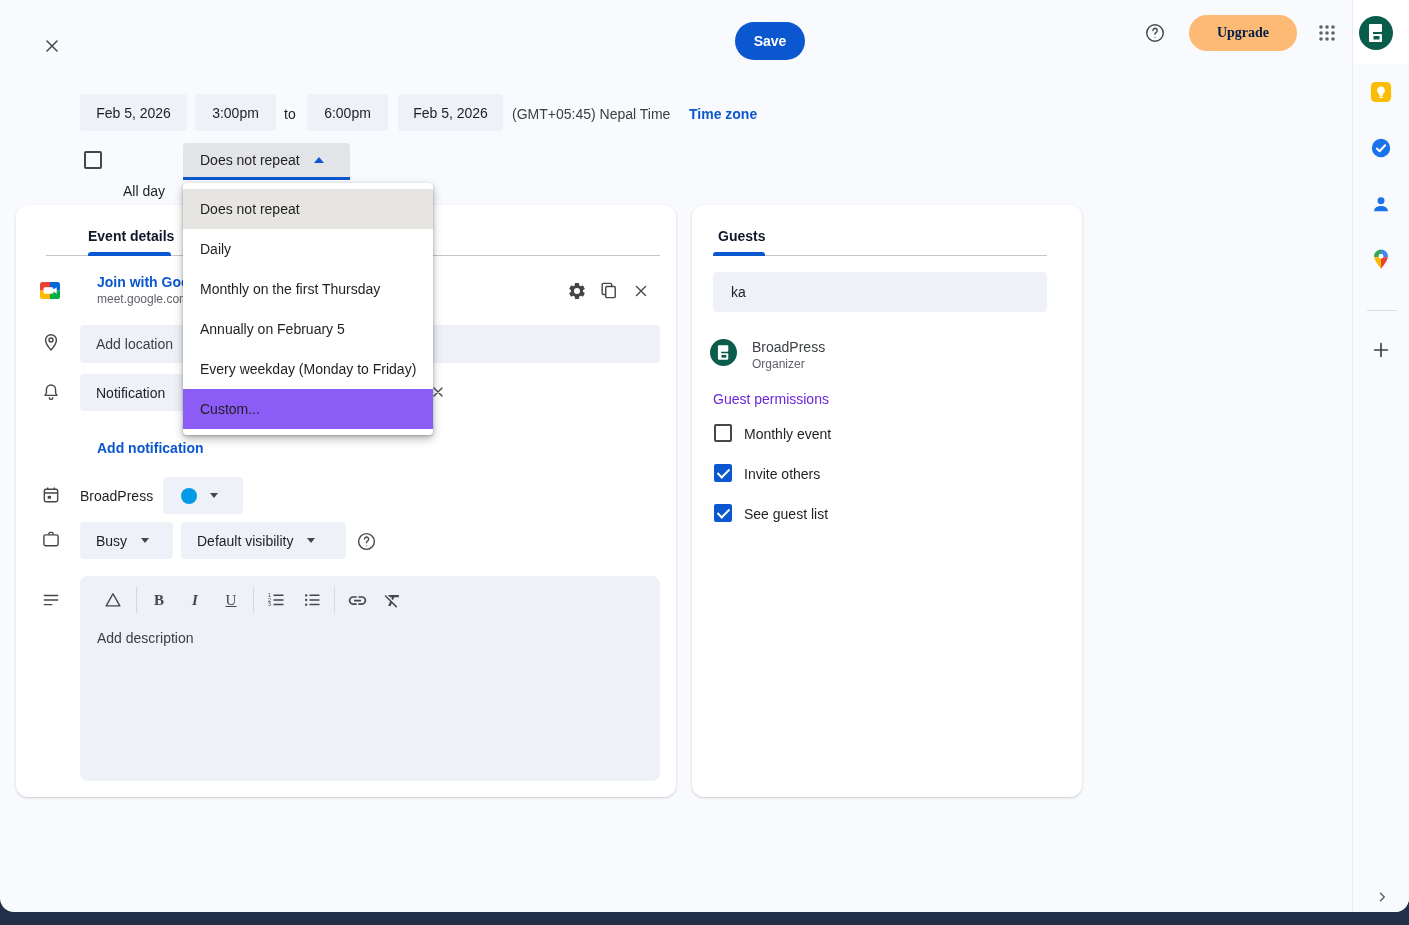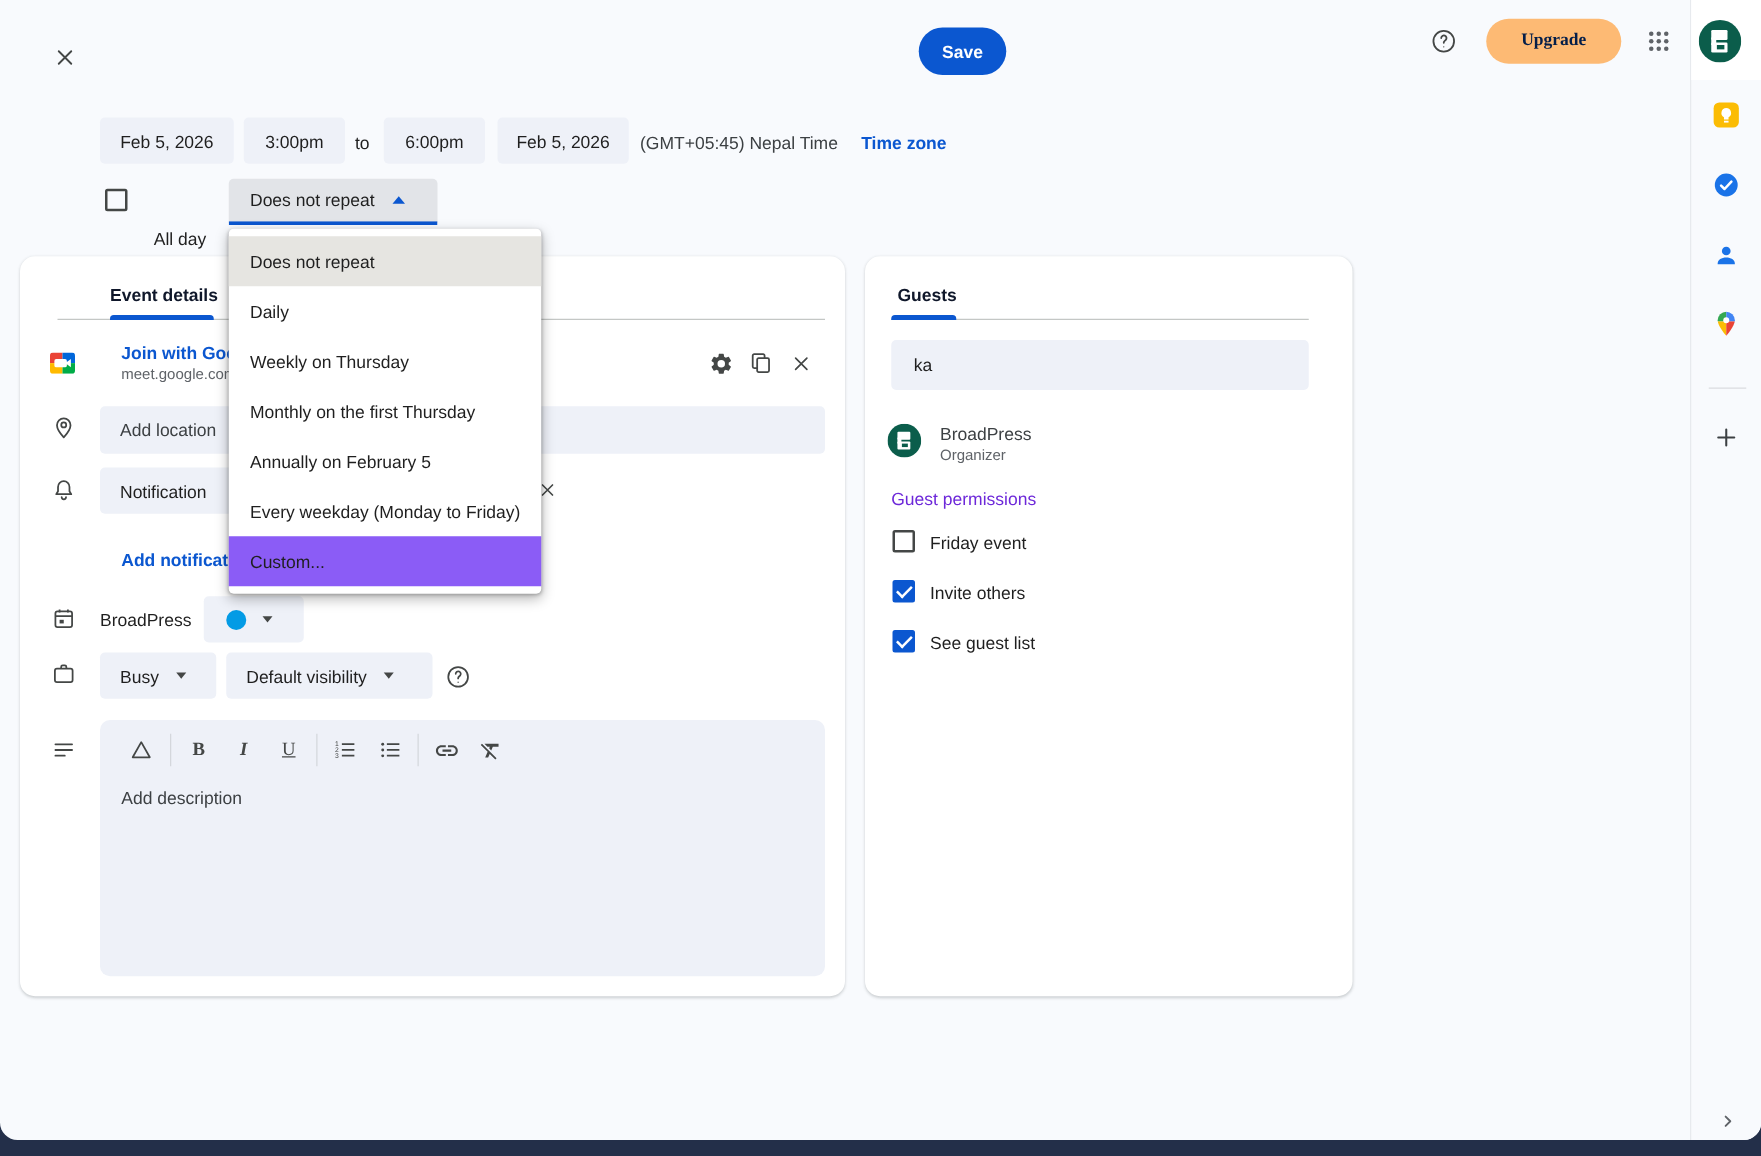--- a/index.html
+++ b/index.html
@@ -318,32 +318,31 @@
         </g>
       <rect x="14.5" y="20" width="6" height="3.5" fill="#0b5d4b"></rect>
     </svg>
   </div>
   <div class="guest-name" style="left:752px; top:339px;">BroadPress</div>
   <div class="guest-role" style="left:752px; top:357px;">Organizer</div>
 
   <div class="section-label" style="left:713px; top:391px;">Guest permissions</div>
 
   <div class="cbx" style="left:714px; top:424px;"></div>
-  <div class="plain-label" style="left:744px; top:426px;">Friday event</div>
+  <div class="plain-label" style="left:744px; top:426px;">Monthly event</div>
 
   <div class="cbx checked" style="left:714px; top:464px;"></div>
   <div class="plain-label" style="left:744px; top:466px;">Invite others</div>
 
   <div class="cbx checked" style="left:714px; top:504px;"></div>
   <div class="plain-label" style="left:744px; top:506px;">See guest list</div>
 
   <div class="menu">
     <div class="menu-item selected">Does not repeat</div>
     <div class="menu-item">Daily</div>
-    <div class="menu-item">Weekly on Thursday</div>
     <div class="menu-item">Monthly on the first Thursday</div>
     <div class="menu-item">Annually on February 5</div>
     <div class="menu-item">Every weekday (Monday to Friday)</div>
     <div class="menu-item hover">Custom...</div>
   </div>
 
   <div class="sidebar">
     <div class="sidebar-white-top"></div>
     <div class="abs" style="left:6px; top:16px; cursor:pointer;">
       <svg width="34" height="34" viewBox="0 0 34 34">

